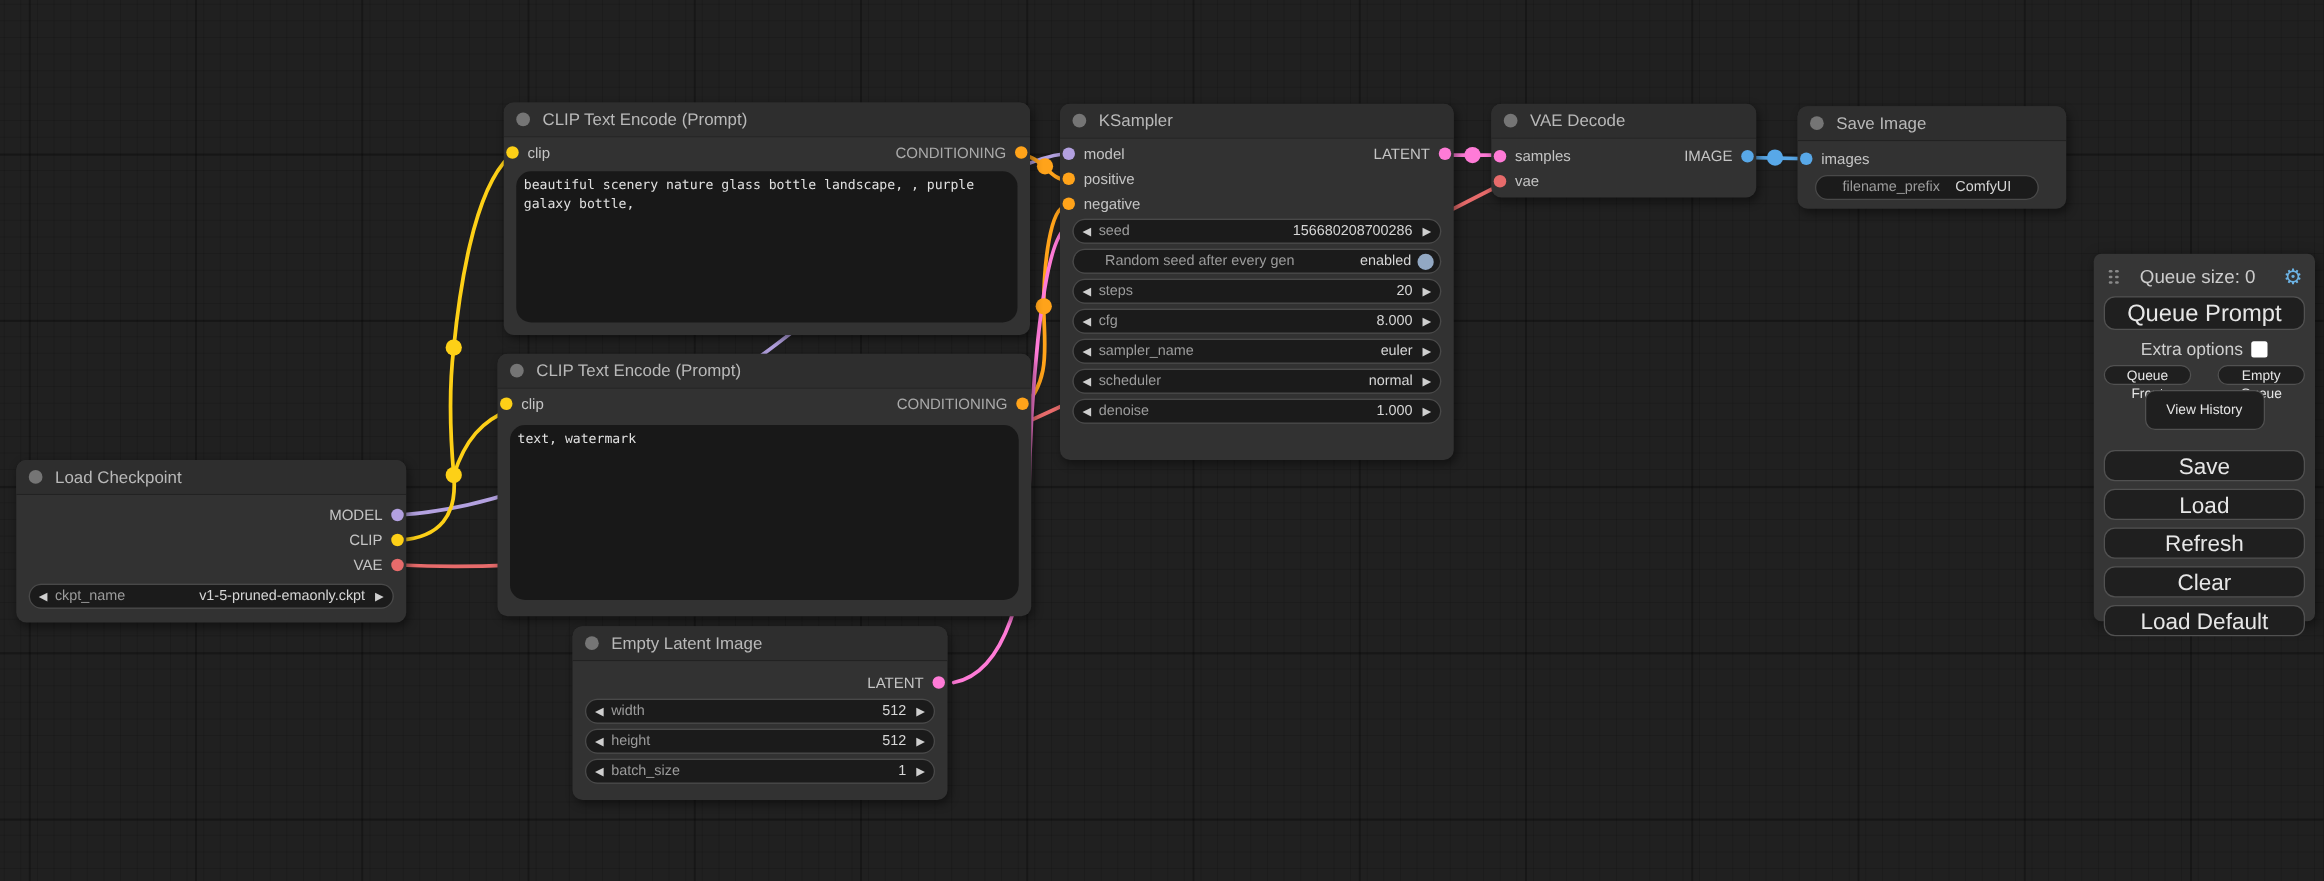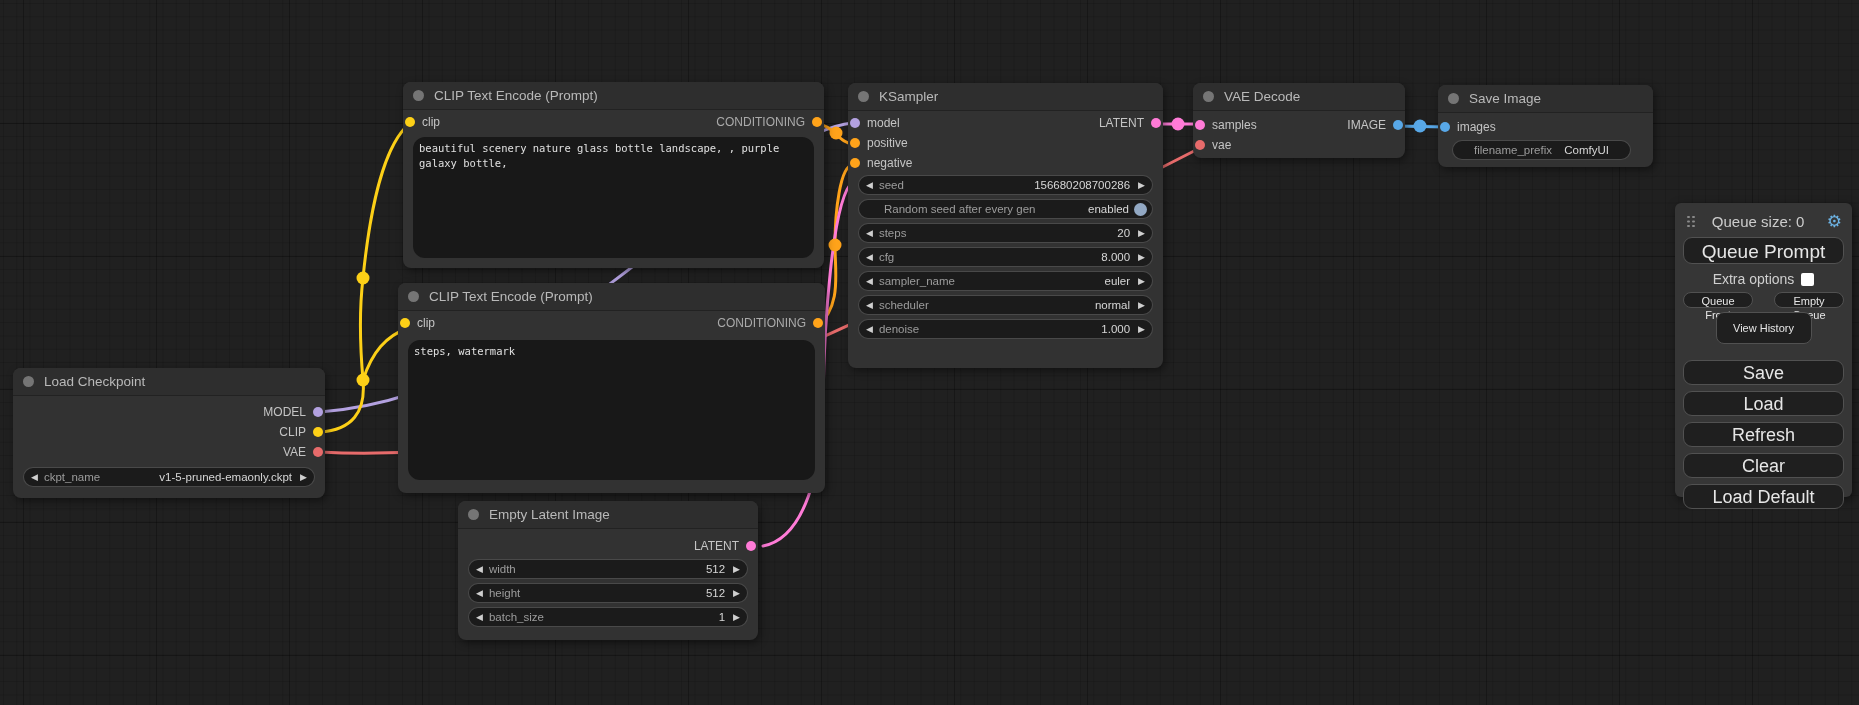--- a/index.html
+++ b/index.html
@@ -162,21 +162,21 @@
     <div class="slot-row" style="margin-top:2px;">
       <div class="slot in">
         <span class="dot" style="background: rgb(253, 208, 23);"></span>
         <span class="slot-label">clip</span>
       </div>
       <div class="slot out">
         <span class="slot-label" style="color:#aaaaaa;">CONDITIONING</span>
         <span class="dot" style="background: rgb(255, 163, 26);"></span>
       </div>
     </div>
-    <div class="prompt-box" style="margin-top:7px;height:140px;">steps, watermark</div>
+    <div class="prompt-box" style="margin-top:7px;height:140px;">text, watermark</div>
   </div>
 
   <div class="node" style="left:458px;top:501px;width:300px;height:139px;">
     <div class="node-header">
       <span class="title-dot"></span>
       <span class="node-title">Empty Latent Image</span>
     </div>
     <div class="slot-row" style="margin-top:7px;">
       <span></span>
       <div class="slot out">

